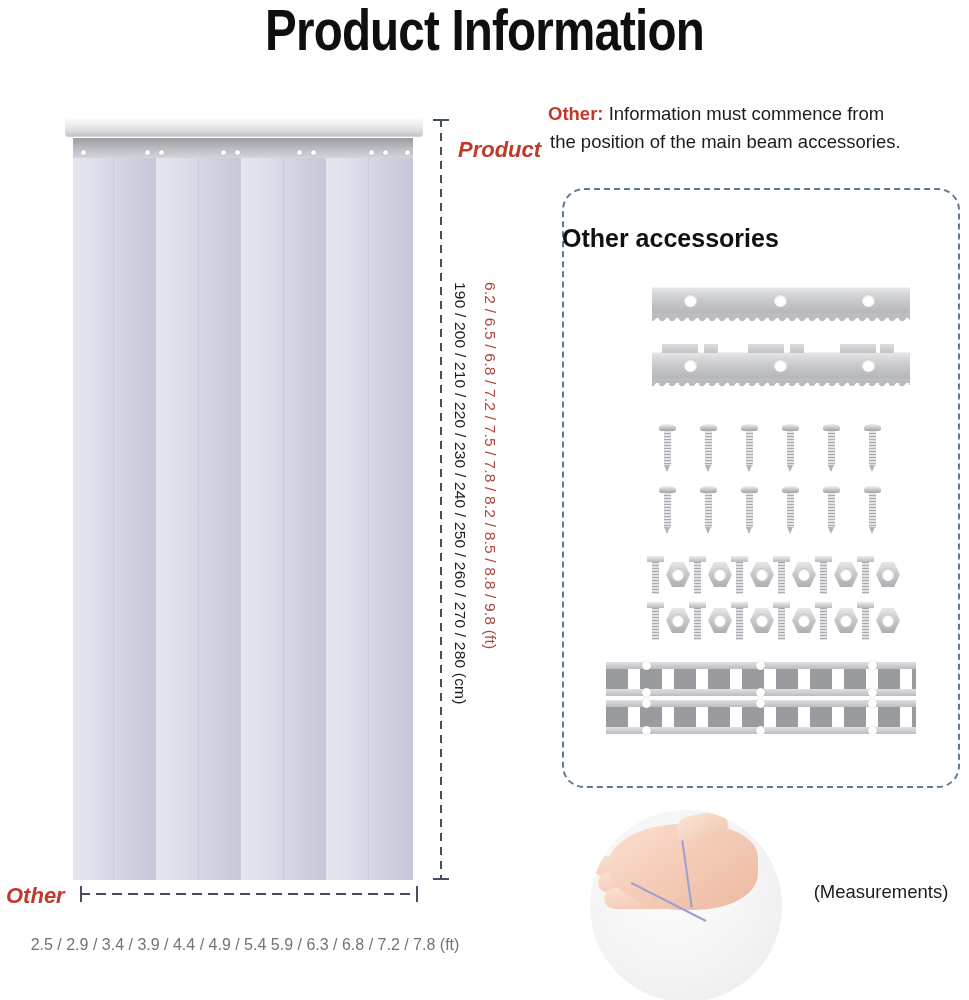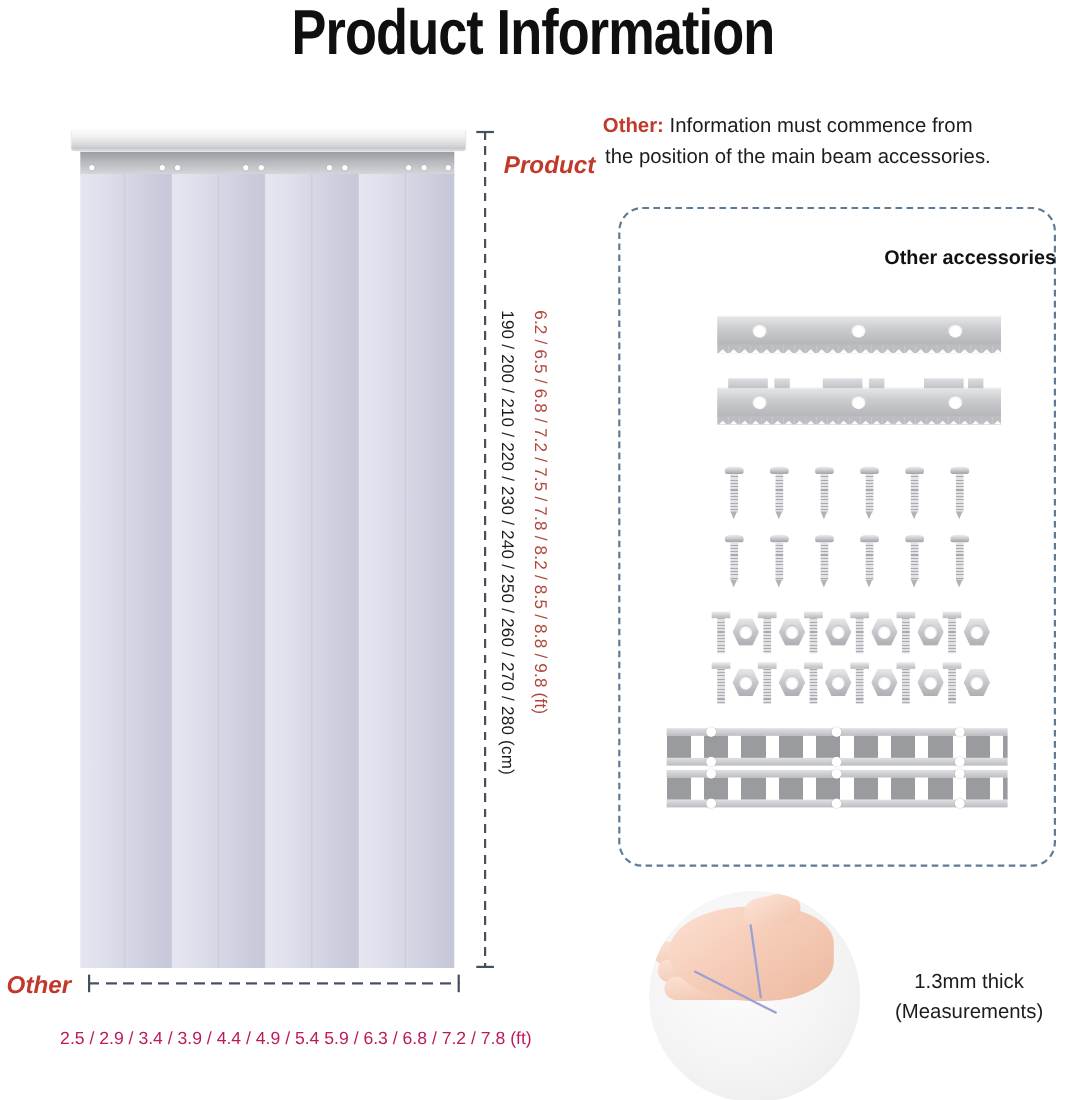--- a/index.html
+++ b/index.html
@@ -189,43 +189,42 @@
     color: #1c1c1c;
     white-space: nowrap;
   }
   .width-ft {
     position: absolute;
     left: 0px;
     top: 936px;
     width: 490px;
     text-align: center;
     font-size: 16px;
-    color: #be185d;
+    color: #737373;
     white-space: nowrap;
-    padding-left: 24px;
   }
 
   
   .acc-box {
     position: absolute;
     left: 562px;
     top: 188px;
     width: 398px;
     height: 600px;
     border: 2px dashed #5f7a93;
     border-radius: 22px;
     box-sizing: border-box;
   }
   .acc-title {
     position: absolute;
     left: 562px;
     top: 224px;
     width: 398px;
-    text-align: right;
-    font-size: 18px;
+    text-align: left;
+    font-size: 25px;
     font-weight: bold;
     color: #111111;
   }
 
   
   .plate {
     position: absolute;
     height: 26px;
     background: linear-gradient(180deg,#e4e5e7 0%,#c9cacd 45%,#b4b5b9 100%);
     border-top: 1px solid #f2f2f3;
@@ -680,17 +679,16 @@
     <div class="finger" style="left:14px; top:78px; width:86px;"></div>
     <div class="palm"></div>
     <div class="thumb"></div>
     <div class="pvc-strip-photo">
       <div class="pvc-line" style="left:72px; top:4px; width:2px; height:68px; transform:rotate(-8deg);"></div>
       <div class="pvc-line" style="left:8px; top:84px; width:84px; height:2px; transform:rotate(27deg); transform-origin:right center;"></div>
     </div>
   </div>
 
   <div class="thickness">
-    <div>1.3mm thick</div>
     <div>(Measurements)</div>
   </div>
 
 </div>
 
 </body></html>

